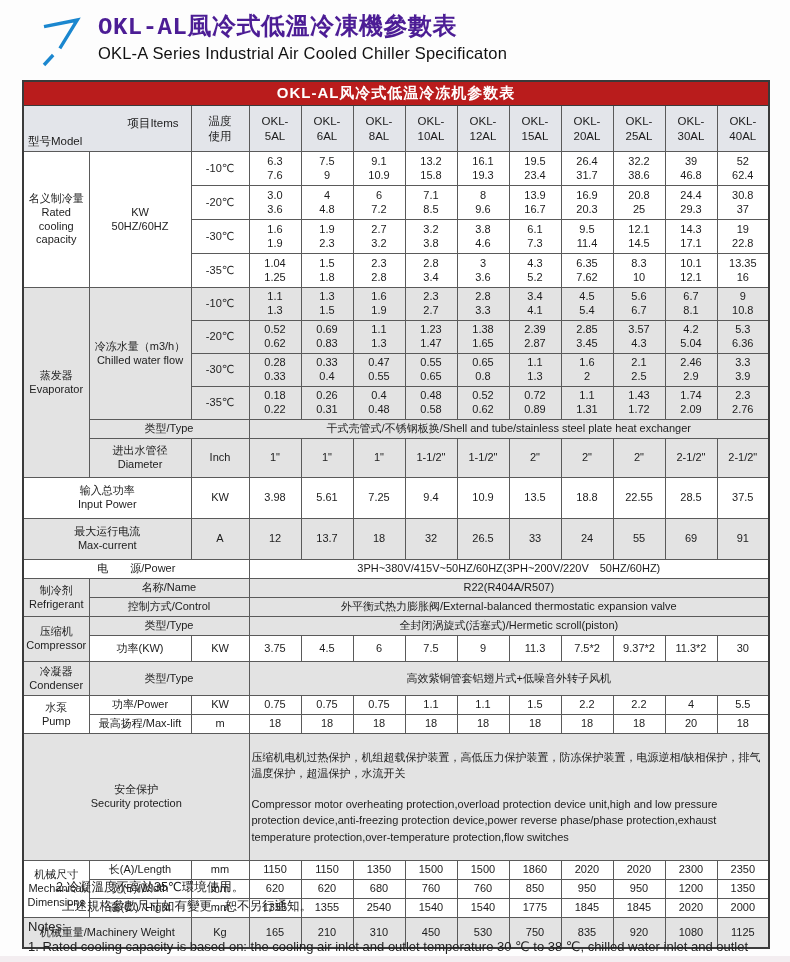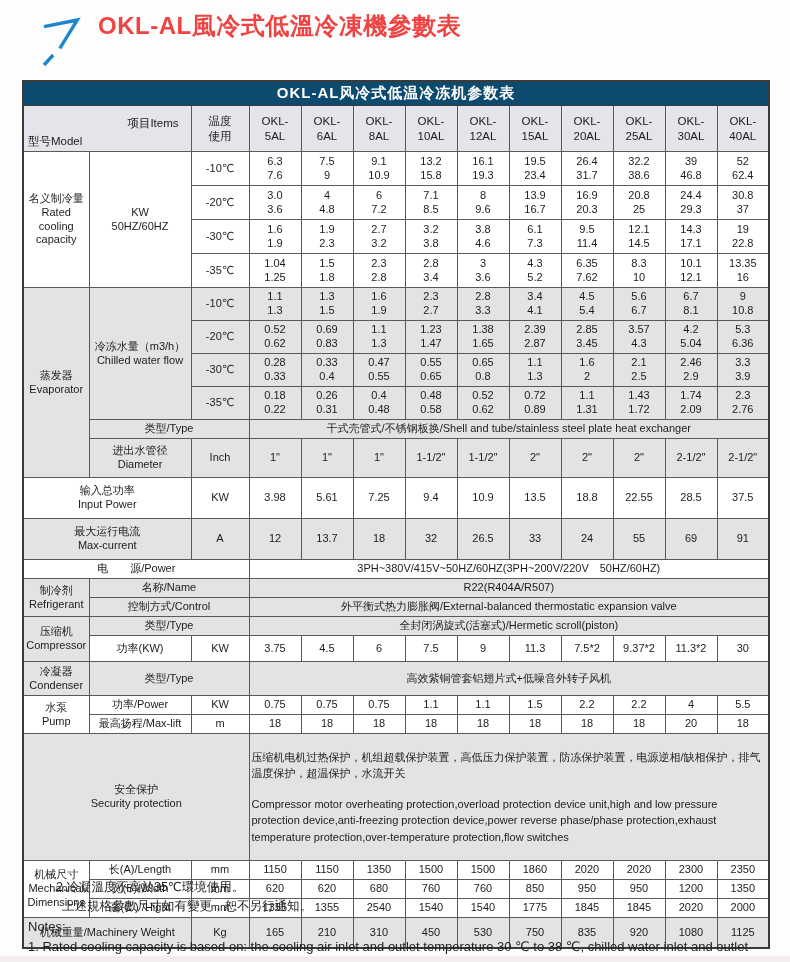--- a/index.html
+++ b/index.html
@@ -7,39 +7,39 @@
     width:790px;height:962px;position:relative;overflow:hidden;
     background:#fdfdfd;
     font-family:"Liberation Sans","DejaVu Sans",sans-serif;
     color:#1c1c1c;
     -webkit-font-smoothing:antialiased;
   }
   
   .page-header{position:absolute;top:8px;left:34px;display:flex;align-items:flex-start;}
   .logo{width:50px;height:56px;margin-top:4px;flex:0 0 auto;}
   .titles{margin-left:14px;}
-  .title-zh{font-size:24px;font-weight:600;letter-spacing:.5px;margin:2px 0 2px 0;color:#ef4444;}
+  .title-zh{font-size:24px;font-weight:600;letter-spacing:.5px;margin:2px 0 2px 0;color:#4c1d95;font-family:Liberation Mono, monospace;}
   .title-en{font-size:16.5px;font-weight:400;margin:0;color:#111;letter-spacing:.2px;}
   
   table.spec{
     position:absolute;left:22px;top:80px;width:746px;
     border-collapse:collapse;table-layout:fixed;
     border:2px solid #3a3a3a;
   }
   table.spec td{
     border:1px solid #5a5a5a;
     text-align:center;vertical-align:middle;
     font-size:11px;line-height:1.25;
     padding:1px 2px;
     white-space:pre-line;
     background:#fff;
     color:#1c1c1c;
   }
   tr.banner td{
-    background:#0c4a6e;color:#fff;font-size:15px;font-weight:600;
+    background:#b91c1c;color:#fff;font-size:15px;font-weight:600;
     height:21px;letter-spacing:1px;border-bottom:1px solid #3a3a3a;
   }
   tr.hdr td{background:#e3e5ea;height:33px;font-size:11.5px;}
   td.corner{position:relative;padding:0;
     background:
       linear-gradient(to bottom right,
         rgba(0,0,0,0) calc(50% - 0.7px),
         #6a6a6a calc(50% - 0.7px),
         #6a6a6a calc(50% + 0.7px),
         rgba(0,0,0,0) calc(50% + 0.7px)),
@@ -72,20 +72,21 @@
 </head>
 <body>
 
 <div class="page-header">
   <svg class="logo" viewBox="0 0 60 64">
     <polyline points="12,16 52,8 31,42" fill="none" stroke="#1b87cf" stroke-width="4"></polyline>
     <line x1="23" y1="50" x2="12" y2="62" stroke="#1b87cf" stroke-width="4"></line>
   </svg>
   <div class="titles">
     <h1 class="title-zh">OKL-AL風冷式低溫冷凍機參數表</h1>
+    <h2 class="title-en">OKL-A Series Industrial Air Cooled Chiller Specificaton</h2>
   </div>
 </div>
 
 <table class="spec">
   <colgroup>
     <col style="width:66px">
       <col style="width:102px">
       <col style="width:58px">
     <col style="width:52px">
       <col style="width:52px">

